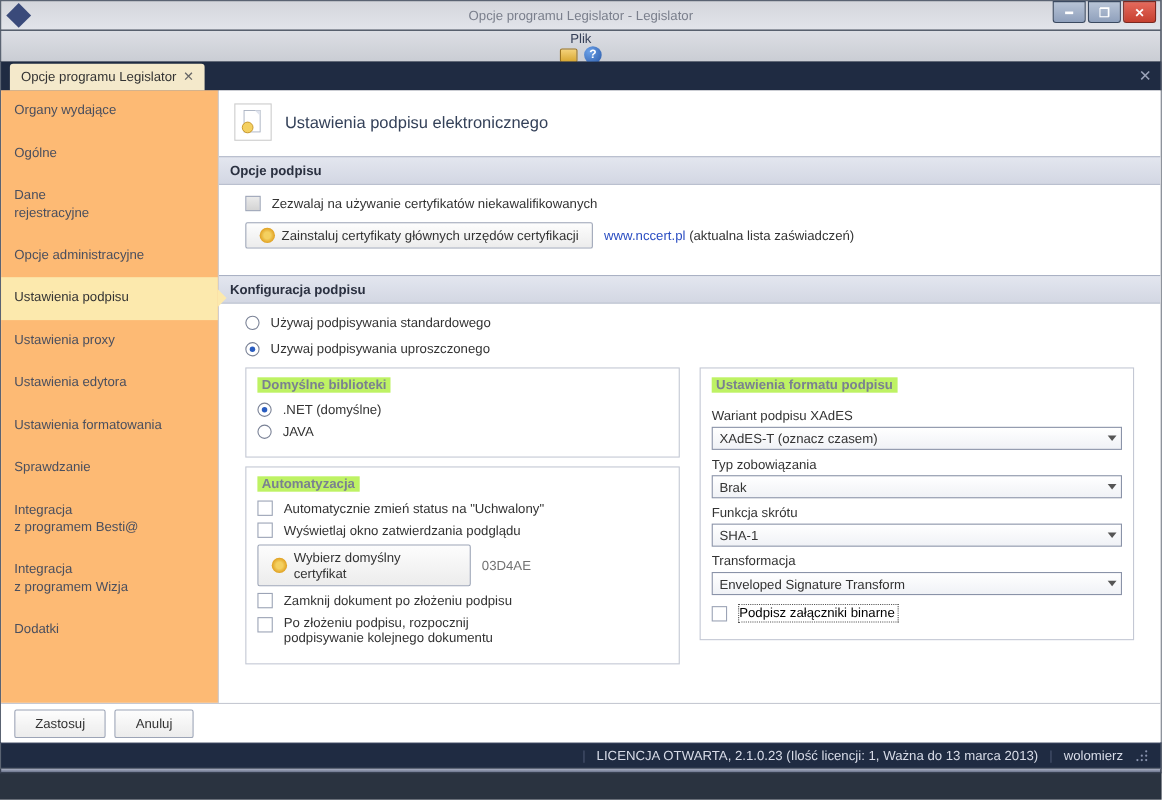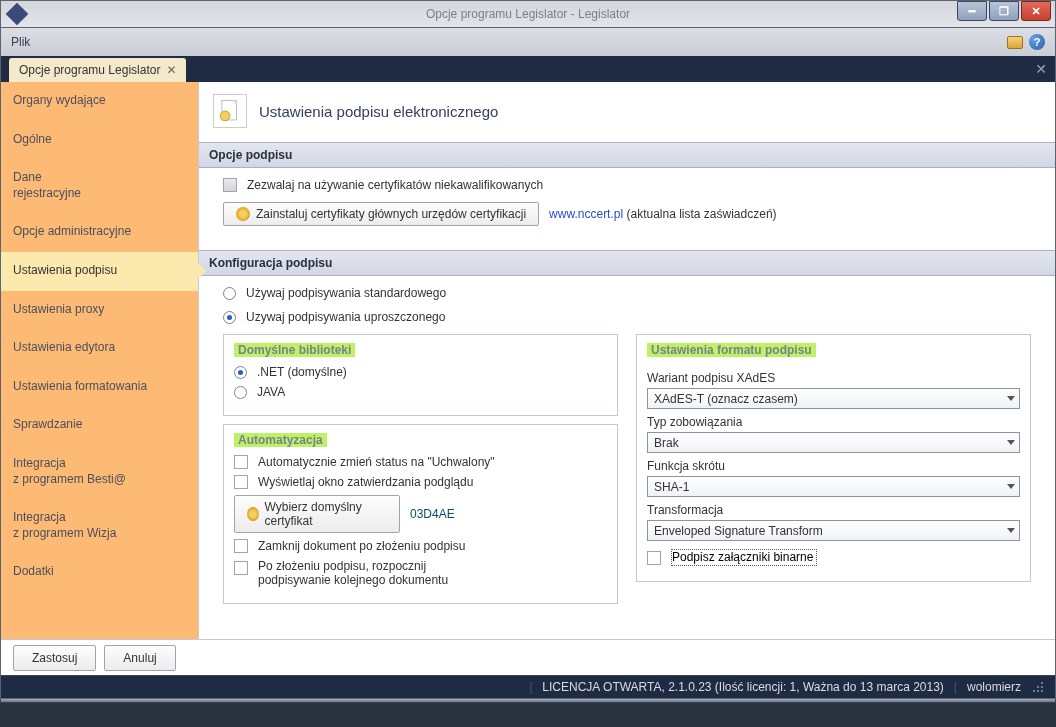--- a/index.html
+++ b/index.html
@@ -7,21 +7,21 @@
 
 
 .titlebar { height: 28px; background: linear-gradient(#d4d6dc,#e2e4ea); display: flex; align-items: center; position: relative; border: 1px solid #5a6372; }
 .titlebar .app-icon { width: 16px; height: 16px; margin: 0 8px; background: #3a4a7a; transform: rotate(45deg); }
 .titlebar .title { position: absolute; left: 50%; transform: translateX(-50%); color: #7a7f8c; font-size: 12px; }
 .win-btns { position: absolute; right: 4px; top: 0; display: flex; }
 .win-btn { width: 30px; height: 20px; margin-left: 2px; background: linear-gradient(#b8c4d6,#8fa0bc); border: 1px solid #3a4960; border-radius: 0 0 3px 3px; display: flex; align-items: center; justify-content: center; color: #fff; font-weight: bold; font-size: 11px; }
 .win-btn.close { background: linear-gradient(#e46a5c,#c64030); border-color: #7a2820; }
 
 
-.menubar { height: 28px; background: linear-gradient(#dcdee4,#cacdd4); display: flex; align-items: center; padding: 0 10px; border-left: 1px solid #5a6372; border-right: 1px solid #5a6372; justify-content: space-between; }
+.menubar { height: 28px; background: linear-gradient(#dcdee4,#cacdd4); display: flex; align-items: center; padding: 0 10px; border-left: 1px solid #5a6372; border-right: 1px solid #5a6372; justify-content: space-between; flex-direction: column; }
 .menubar .menu-item { color: #374158; cursor: default; }
 .menubar .right-icons { display: flex; gap: 6px; align-items: center; }
 .folder-icon { width: 16px; height: 13px; background: linear-gradient(#f4d27a,#d8a832); border-radius: 2px; border: 1px solid #9c7420; }
 .help-icon { width: 16px; height: 16px; border-radius: 50%; background: radial-gradient(circle at 30% 30%, #6aa0e8, #2b5aa8); color: #fff; display: flex; align-items: center; justify-content: center; font-weight: bold; font-size: 11px; }
 
 
 .tabstrip { height: 26px; background: #1f2b42; display: flex; align-items: flex-end; padding-left: 8px; border-left: 1px solid #5a6372; border-right: 1px solid #5a6372; position: relative; }
 .tabstrip .tab { background: #f4e9cb; height: 24px; padding: 0 10px; display: flex; align-items: center; color: #333; border-top-left-radius: 3px; border-top-right-radius: 3px; gap: 6px; }
 .tabstrip .tab .x { color: #666; }
 .tabstrip .strip-close { position: absolute; right: 8px; top: 5px; color: #9aa2b8; font-size: 14px; }
@@ -57,22 +57,22 @@
 
 .radio { width: 13px; height: 13px; border: 1px solid #7a8296; border-radius: 50%; display: inline-flex; align-items: center; justify-content: center; flex-shrink: 0; }
 .radio.checked::after { content: ""; width: 5px; height: 5px; border-radius: 50%; background: #2a5dc0; }
 
 .config-columns { display: flex; gap: 18px; margin-top: 6px; }
 .col { flex: 1; }
 .fieldset { border: 1px solid #c4c8d4; padding: 8px 10px 10px 10px; margin-bottom: 8px; }
 .fieldset > .legend { font-weight: bold; color: #7a8090; margin: -16px 0 8px 0; background: #bef264; display: inline-block; padding: 0 4px; }
 .fieldset.big { height: 248px; }
 .fieldset .row { margin-bottom: 6px; }
-.btn.wide { width: 166px; justify-content: flex-start; }
-.cert-thumb { color: #0c4a6e; font-weight: normal; }
+.btn.wide { width: 194px; justify-content: flex-start; }
+.cert-thumb { color: #737373; font-weight: normal; }
 
 .fld-label { color: #333; margin: 6px 0 3px 0; display: block; }
 .select { width: 100%; height: 21px; border: 1px solid #8a93a8; background: linear-gradient(#fff,#f0f2f6); display: flex; align-items: center; justify-content: space-between; padding: 0 4px 0 6px; color: #333; }
 .select .arr { border-left: 4px solid transparent; border-right: 4px solid transparent; border-top: 5px solid #555; }
 .chk-dotted { border: 1px dotted #555; padding: 0 3px 1px 0; display: inline-flex; align-items: center; gap: 6px; }
 
 
 .action-bar { height: 36px; border-top: 1px solid #c6c9d2; display: flex; align-items: center; justify-content: space-between; padding: 0 12px; background: #fff; }
 .btn.lg { padding: 5px 18px; }
 .btn-group { display: flex; gap: 8px; }

